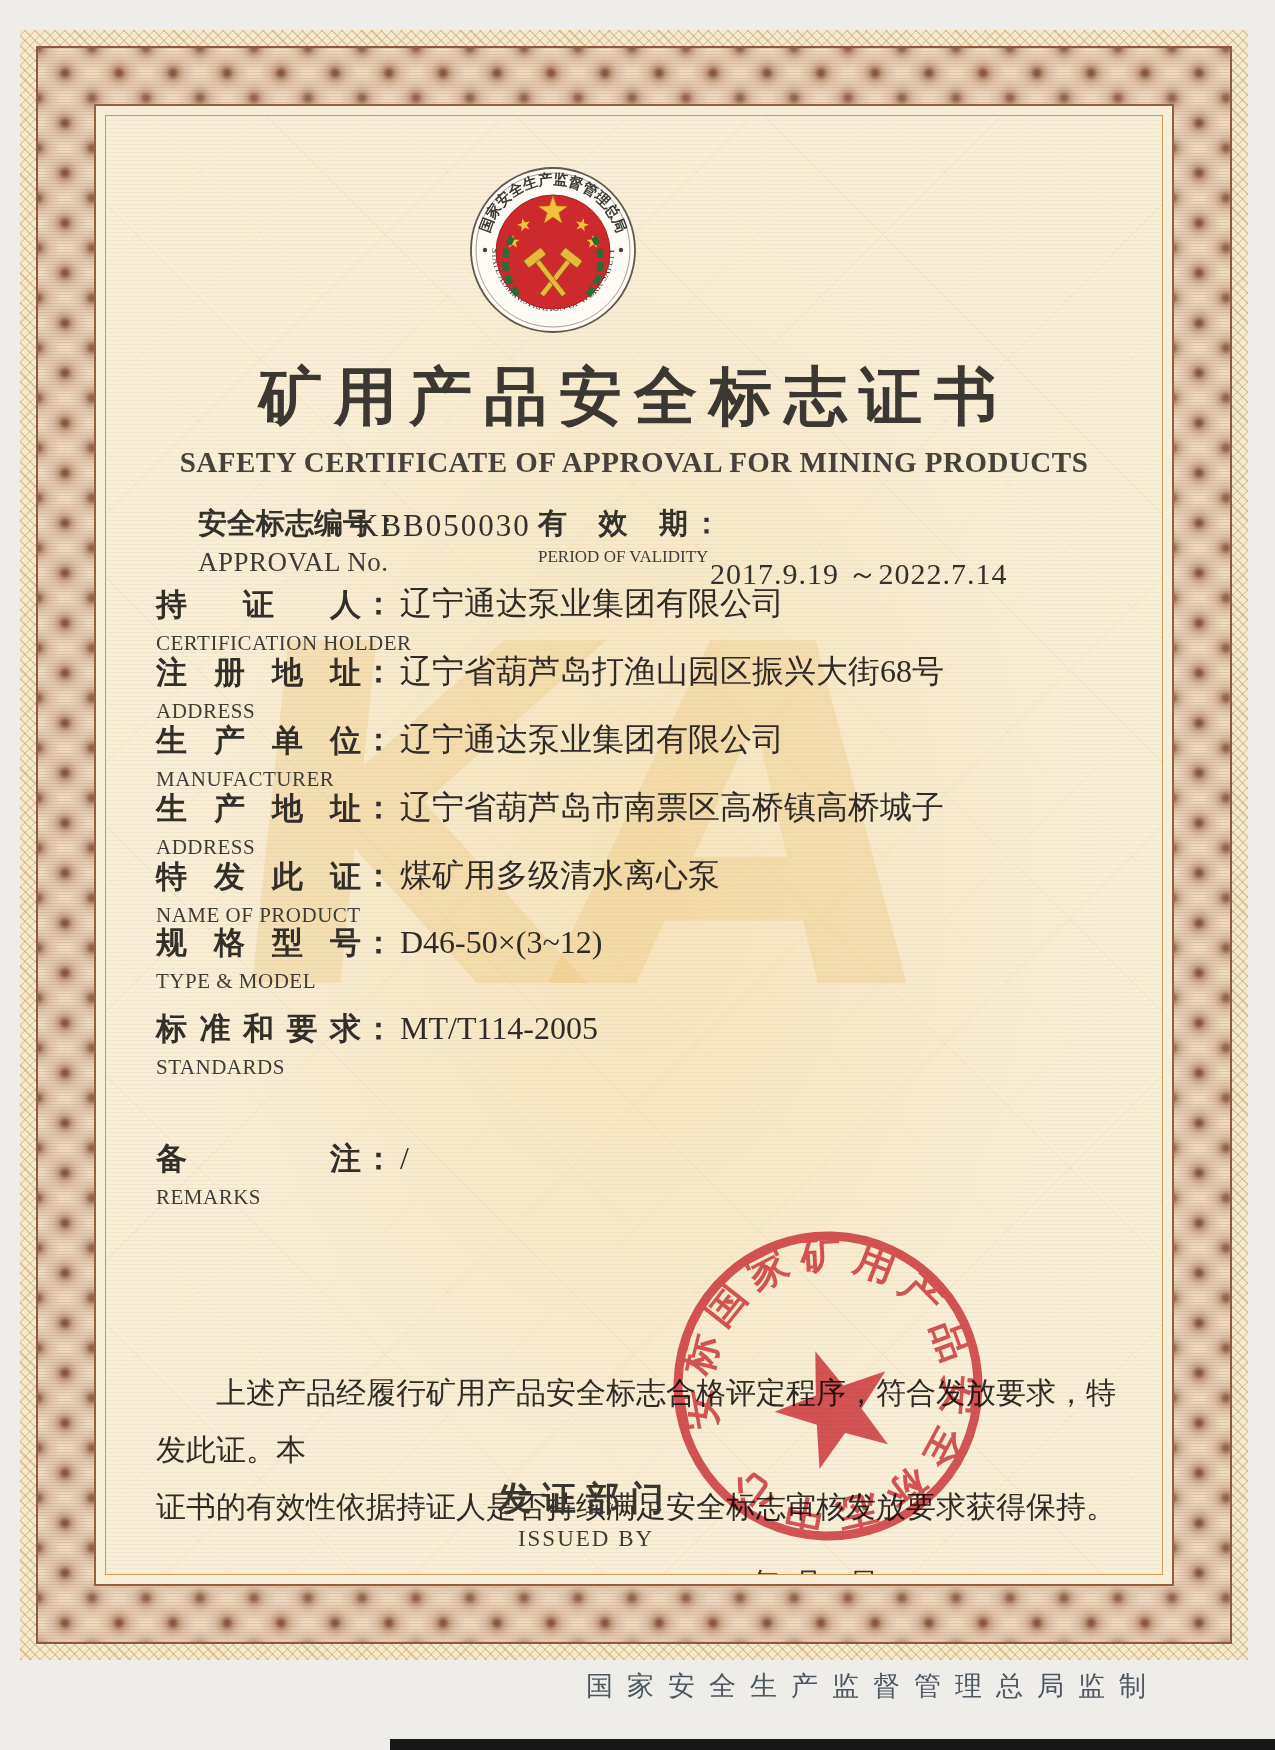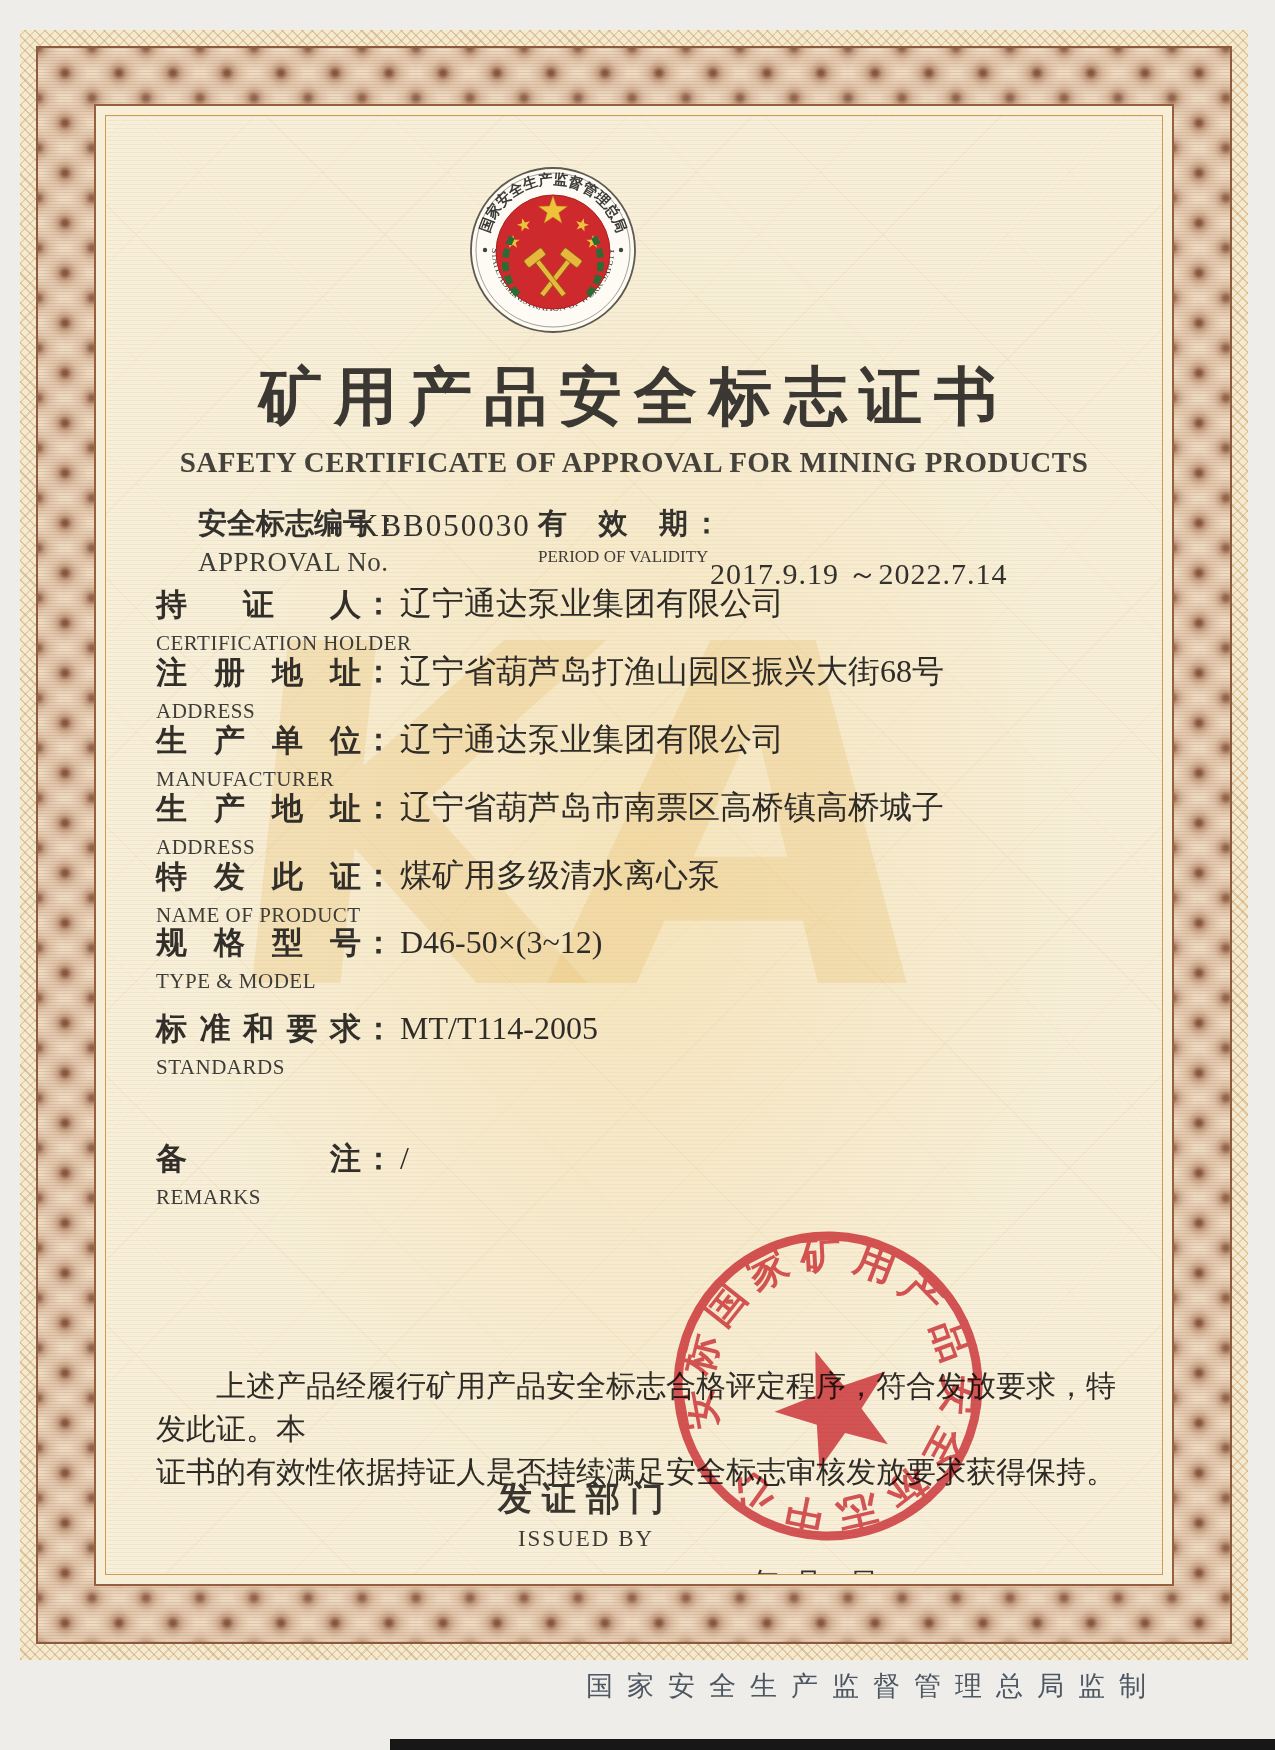--- a/index.html
+++ b/index.html
@@ -82,21 +82,21 @@
   .val-value{position:absolute;left:604px;top:6px;font-size:30px;letter-spacing:1px;margin-top:44px;}
   
   .field-row{position:absolute;left:50px;z-index:1;}
   .f-label{display:inline-block;width:205px;font-size:31px;font-weight:600;
     text-align:justify;text-align-last:justify;vertical-align:bottom;color:#322f2a;}
   .f-colon{font-size:31px;font-weight:600;margin:0 6px 0 2px;}
   .f-value{font-size:32px;color:#2f2c27;}
   .f-en{font-size:21px;margin-top:5px;color:#3e3c37;letter-spacing:0.5px;}
   
   .statement{position:absolute;left:50px;top:1248px;width:965px;z-index:1;
-    font-size:30px;line-height:43px;color:#2f2c27;}
+    font-size:30px;line-height:57px;color:#2f2c27;}
   .statement .line1{text-indent:2em;}
   
   .issued{position:absolute;left:330px;top:1360px;width:300px;text-align:center;z-index:1;}
   .issued-cn{font-size:34px;font-weight:600;letter-spacing:10px;color:#393630;}
   .issued-en{font-size:23px;letter-spacing:2px;margin-top:4px;color:#3e3c37;}
   .issue-date{position:absolute;left:590px;top:1448px;font-size:28px;z-index:1;color:#322f2a;}
   
   .stamp{position:absolute;left:557px;top:1105px;z-index:3;
     transform:rotate(-20deg);opacity:.88;mix-blend-mode:multiply;}
   

